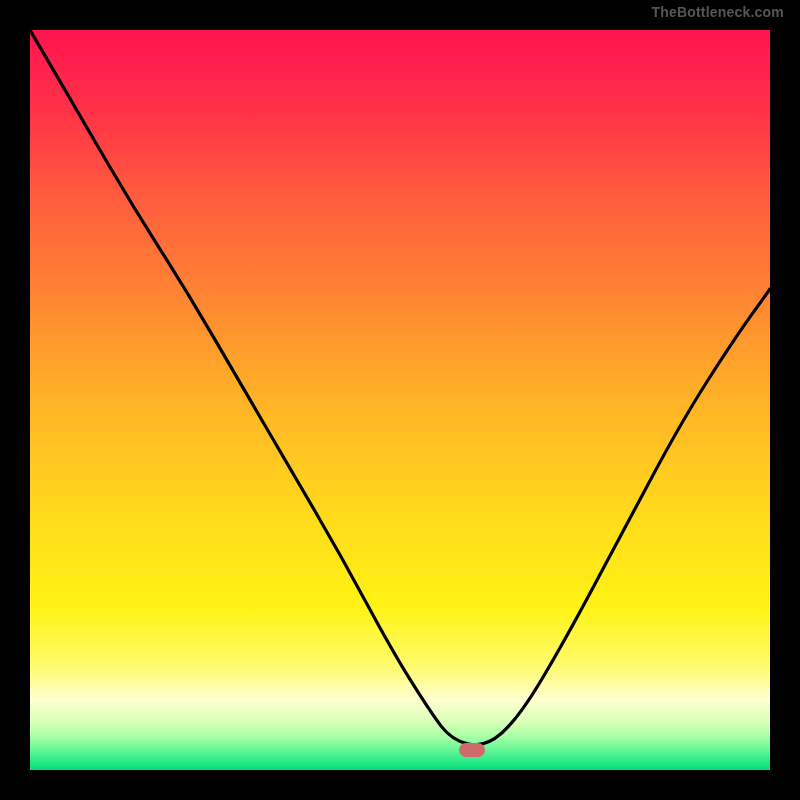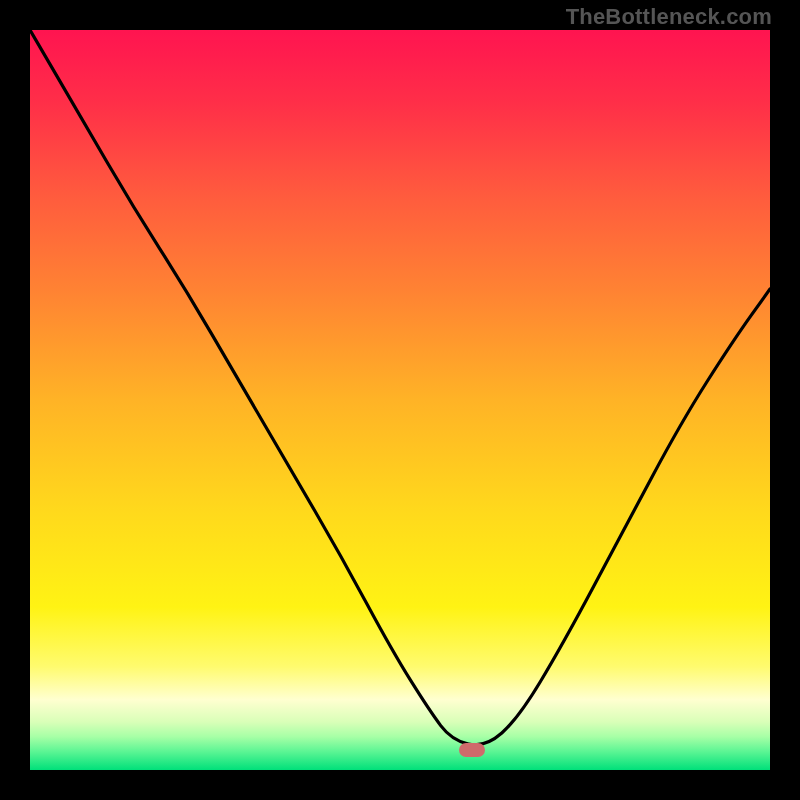--- a/index.html
+++ b/index.html
@@ -13,23 +13,23 @@
   }
   .frame {
     position: relative;
     width: 800px;
     height: 800px;
     background: #000;
   }
   .watermark {
     position: absolute;
     top: 4px;
-    right: 28px;
+    right: 16px;
     color: #555;
-    font-size: 22px;
+    font-size: 14px;
     font-weight: 600;
     letter-spacing: 0.2px;
     z-index: 10;
   }
   .plot-area {
     position: absolute;
     left: 30px;
     top: 30px;
     width: 740px;
     height: 740px;

